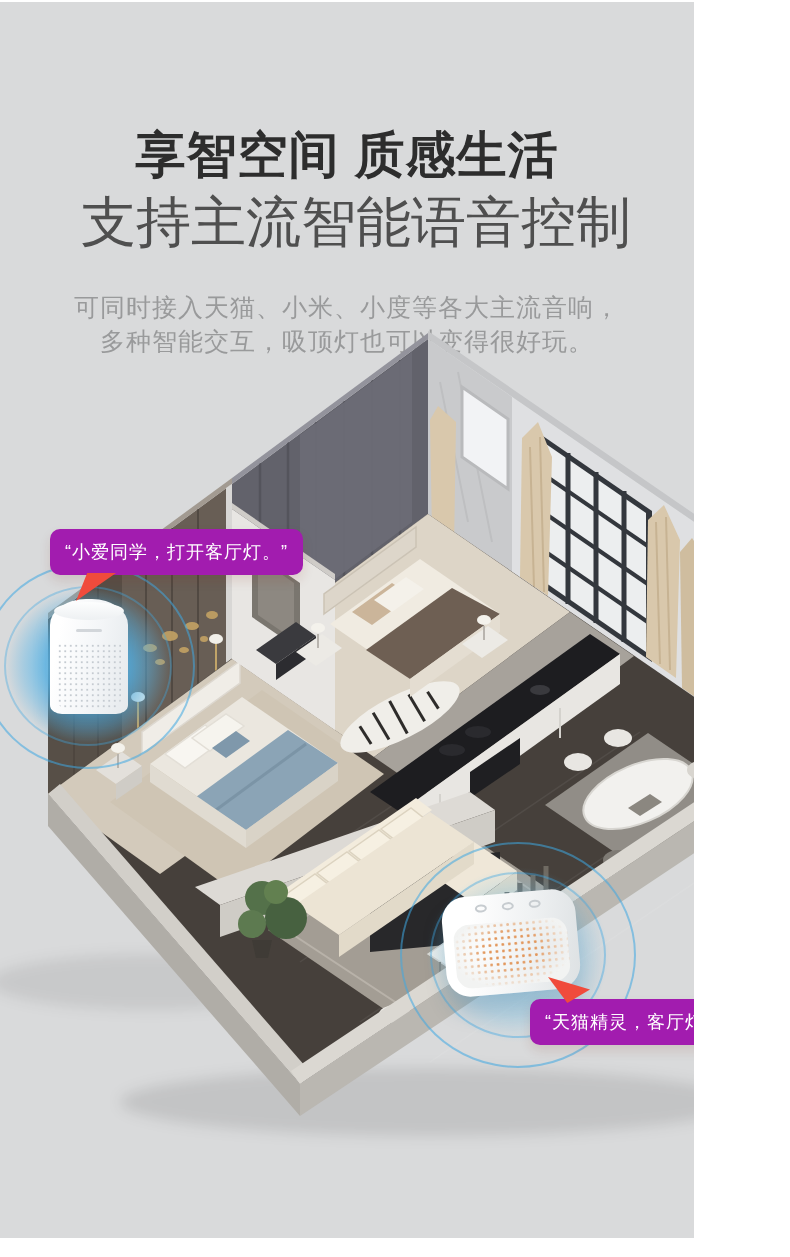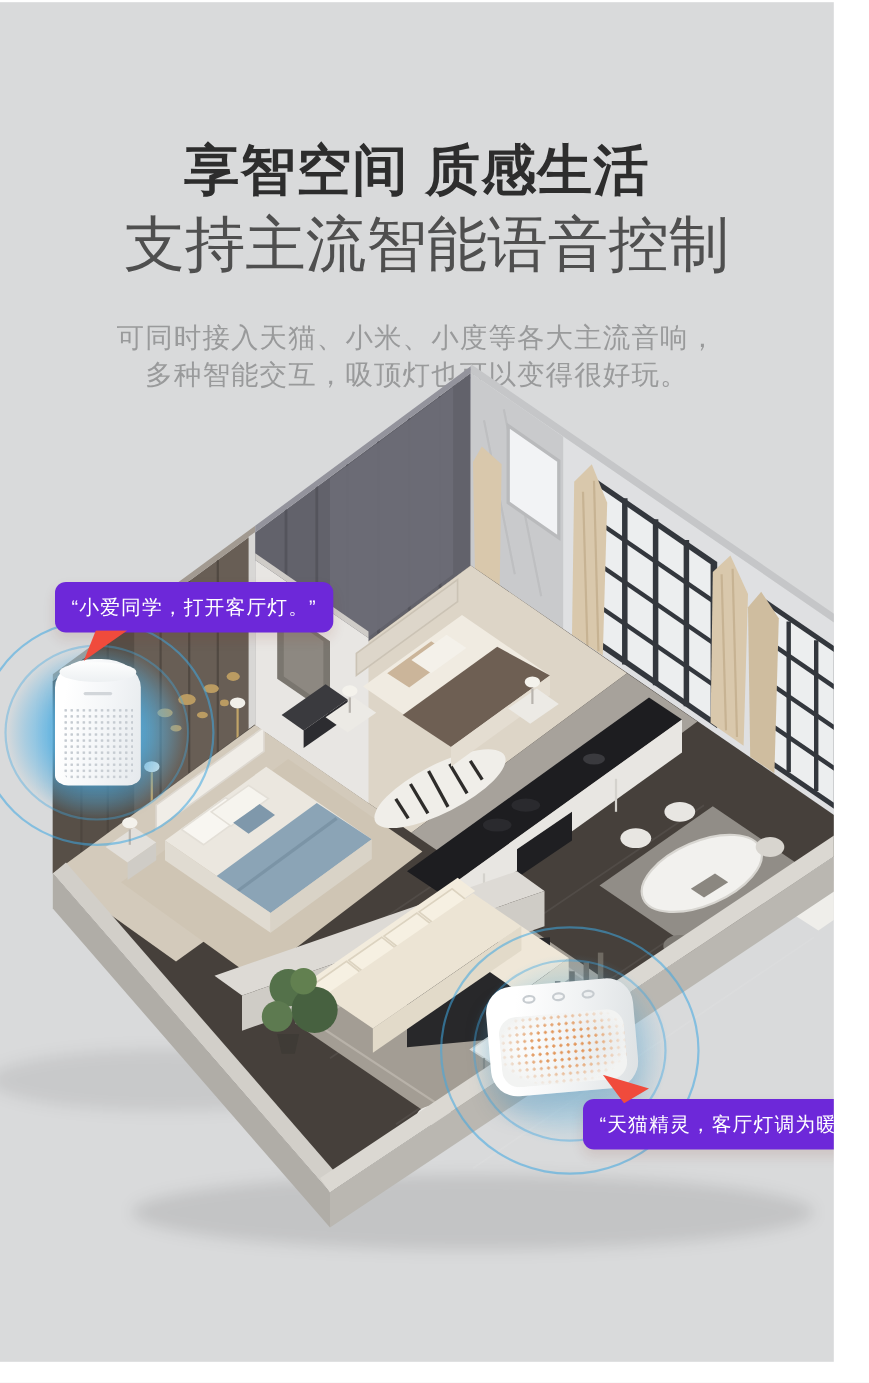--- a/index.html
+++ b/index.html
@@ -1,18 +1,18 @@
 <!DOCTYPE html>
 <html><head>
 <meta charset="utf-8">
 <style>
   * { margin:0; padding:0; box-sizing:border-box; }
   body { background:#ffffff; font-family:"Liberation Sans", sans-serif; }
   .page { position:relative; width:790px; height:1257px; margin:0 auto; background:#ffffff; overflow:hidden; }
-  .panel { position:absolute; left:0; top:2px; width:758px; height:1236px; background:#d9dadb; overflow:hidden; }
+  .panel { position:absolute; left:0; top:2px; width:694px; height:1236px; background:#d9dadb; overflow:hidden; }
 
   .title { position:absolute; top:127px; left:0; width:100%; text-align:center;
            font-size:50px; line-height:1.05; font-weight:800; color:#2d2d2d; letter-spacing:1px; }
   .subtitle { position:absolute; top:190px; left:0; width:100%; text-align:center;
            font-size:55px; line-height:1.1; font-weight:300; color:#4f4f4f;padding-left:18px; }
   .desc { position:absolute; top:288px; left:0; width:100%; text-align:center;
            font-size:25px; line-height:34px; font-weight:300; color:#999a9b; letter-spacing:1px; }
 
   .scene { position:absolute; left:0; top:0; width:790px; height:1236px; }
   svg.apartment { position:absolute; left:0; top:0; }
@@ -50,21 +50,21 @@
   .speaker-genie .buttons { position:absolute; top:9px; left:0; right:0;
      display:flex; justify-content:center; gap:15px; }
   .speaker-genie .buttons i { display:block; width:12px; height:8px;
      border:2px solid #c7ccd0; border-radius:50%; }
   .speaker-genie .grille { position:absolute; left:10px; right:10px; top:28px; bottom:8px;
      border-radius:16px;
      background-image:radial-gradient(ellipse at 50% 45%, rgba(243,244,243,0) 0 34%, #f2f3f2 76%),
                       radial-gradient(circle,#e2975c 1.2px, rgba(0,0,0,0) 1.5px);
      background-size:100% 100%, 6.5px 6.5px; }
 
-  .bubble { position:absolute; background:#6d28d9; color:#ffffff; font-size:18px;
+  .bubble { position:absolute; background:#a21caf; color:#ffffff; font-size:18px;
      letter-spacing:1px; padding:11px 15px; border-radius:10px; white-space:nowrap;
      box-shadow:0 6px 12px rgba(120,30,20,.12); }
   .bubble .tail { position:absolute; background:#f04b3c; }
   .bubble-xiaoai { left:50px; top:527px; }
   .bubble-xiaoai .tail { left:26px; bottom:-26px; width:40px; height:28px;
      clip-path:polygon(0 100%, 28% 0, 100% 0); }
   .bubble-genie { left:530px; top:997px; }
   .bubble-genie .tail { left:18px; top:-22px; width:42px; height:26px;
      clip-path:polygon(0 0, 100% 48%, 46% 100%); }
 </style>

